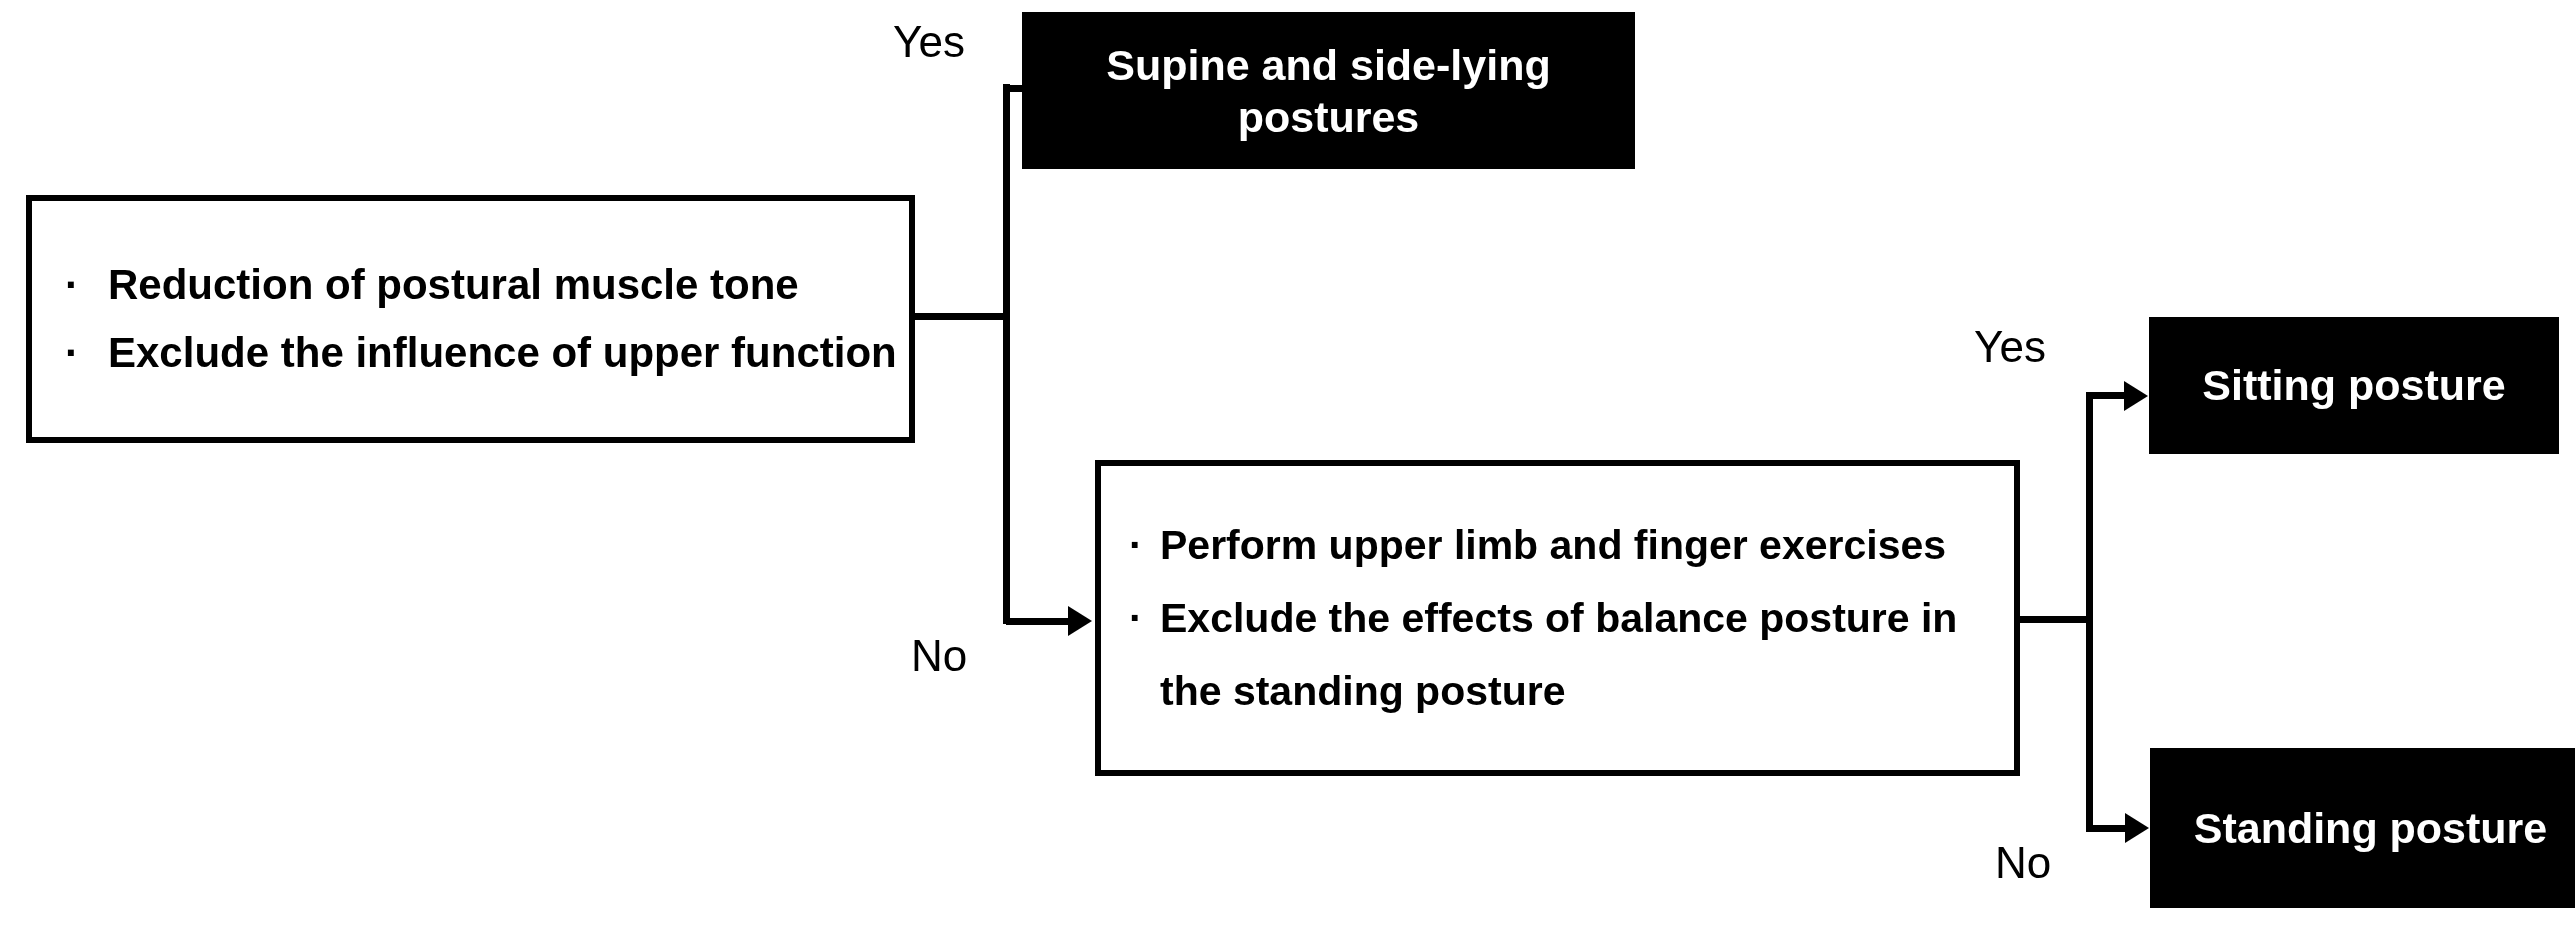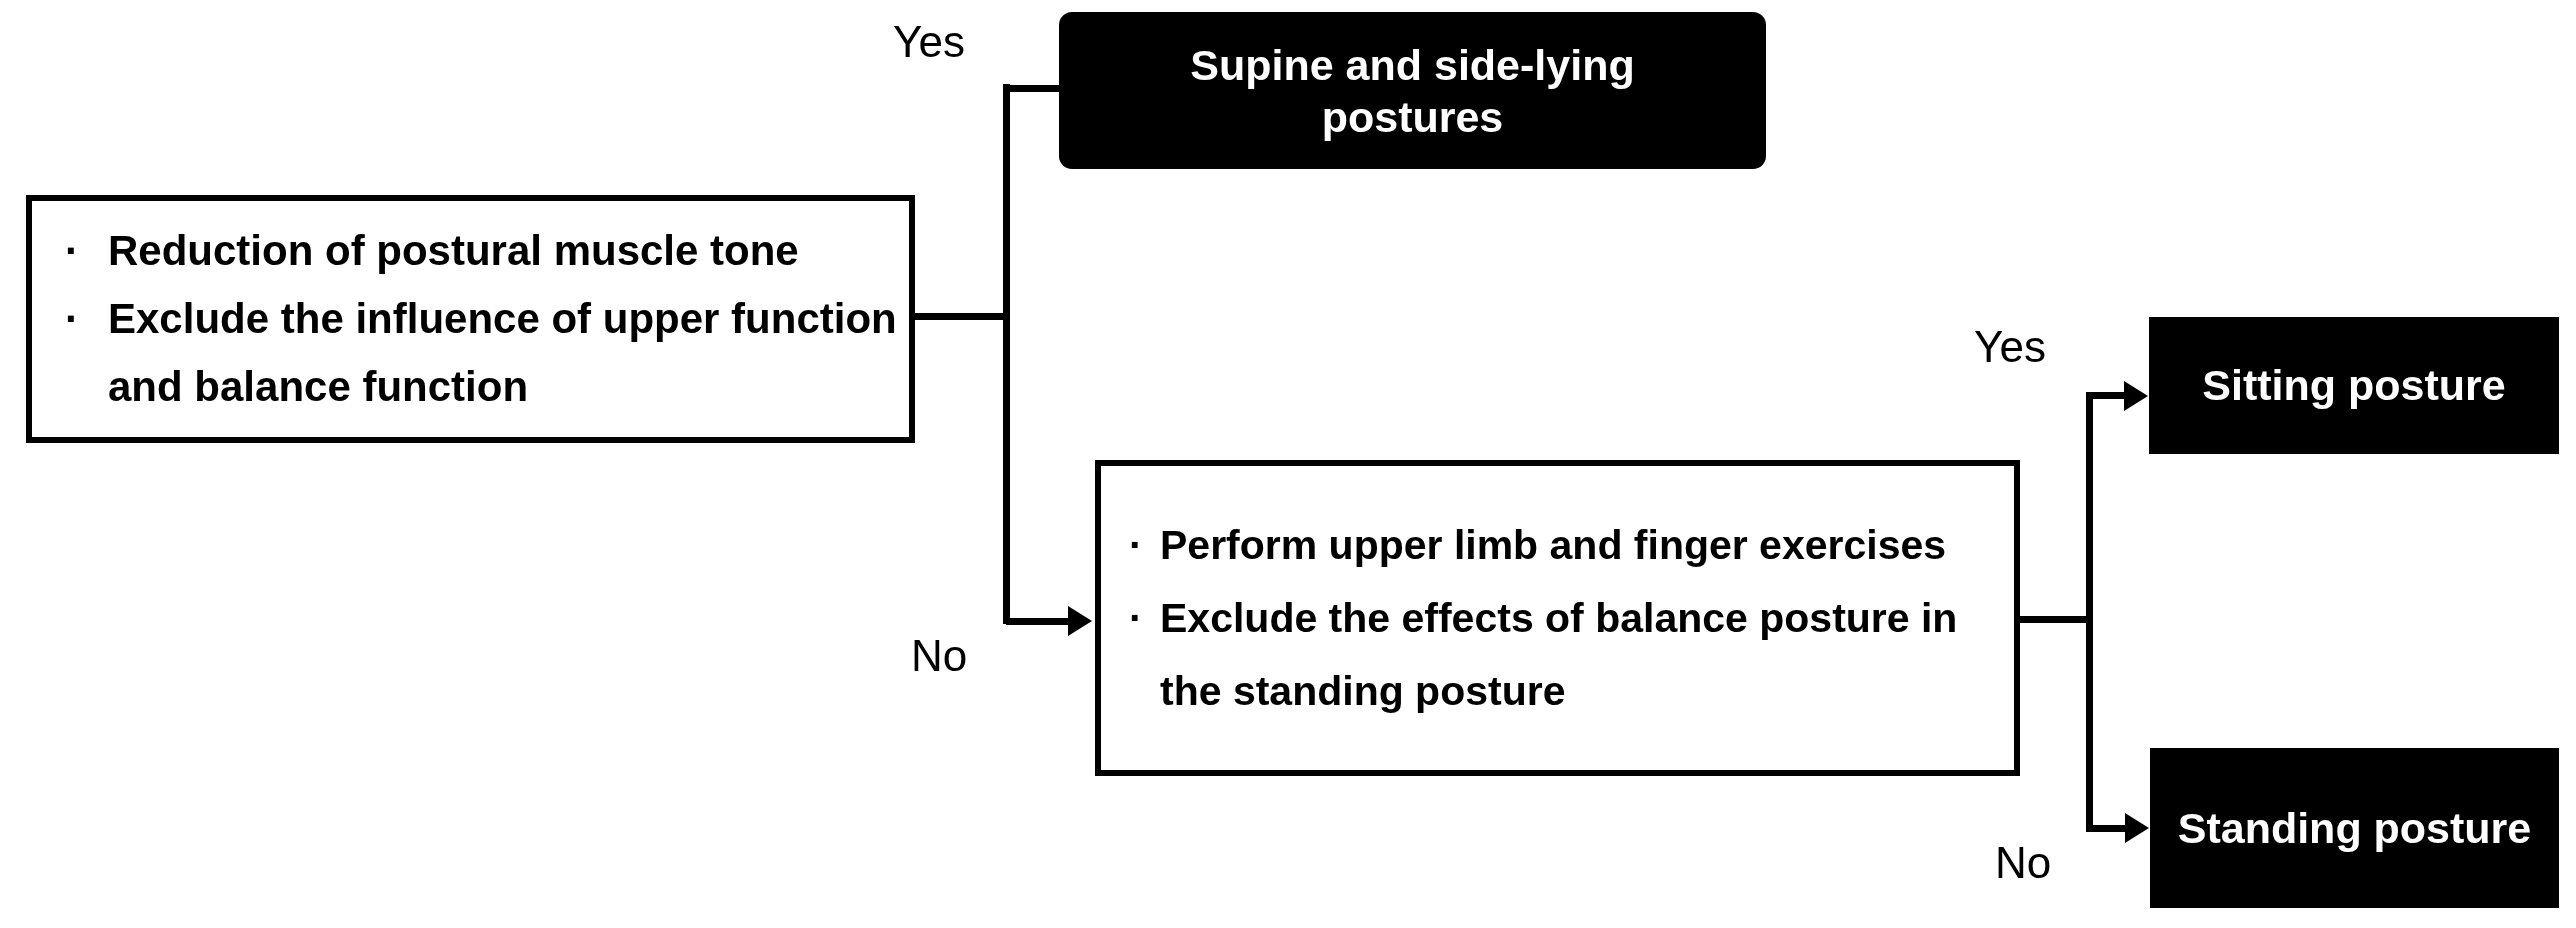--- a/index.html
+++ b/index.html
@@ -48,23 +48,23 @@
     position: absolute;
     background: #000000;
     color: #ffffff;
     display: flex;
     flex-direction: column;
     justify-content: center;
     align-items: center;
     text-align: center;
     font-size: 43px;
   }
-  #outcomeSupine  { left: 1059px; top: 12px;   width: 707px; height: 157px; line-height: 52px; border-radius: 13px; }
+  #outcomeSupine  { left: 1022px; top: 12px;   width: 613px; height: 157px; line-height: 52px; }
   #outcomeSitting { left: 2149px; top: 317px;  width: 410px; height: 137px; }
-  #outcomeStanding{ left: 2150px; top: 748px; width: 409px; height: 160px; }
+  #outcomeStanding{ left: 2150px; top: 748px; width: 409px; height: 160px; padding-left: 16px; }
   
   .branch-label {
     position: absolute;
     font-size: 44px;
     font-weight: normal;
     transform: translate(-50%, -50%);
     white-space: nowrap;
   }
   #yesTop   { left: 929px; top: 42px;   }
   #noLeft   { left: 939px; top: 656px;  }
@@ -101,21 +101,20 @@
     <div class="d-row">
       <span class="bullet">·</span>
       <span class="d-text">Reduction of postural muscle tone</span>
     </div>
     <div class="d-row">
       <span class="bullet">·</span>
       <span class="d-text">Exclude the influence of upper function</span>
     </div>
     <div class="d-row">
       <span class="bullet"></span>
-      <span class="d-text">and balance function</span>
     </div>
   </div>
 
   <div id="yesTop" class="branch-label">Yes</div>
   <div id="noLeft" class="branch-label">No</div>
 
   <div id="outcomeSupine" class="outcome-box">
     <div>Supine and side-lying</div>
     <div>postures</div>
   </div>

